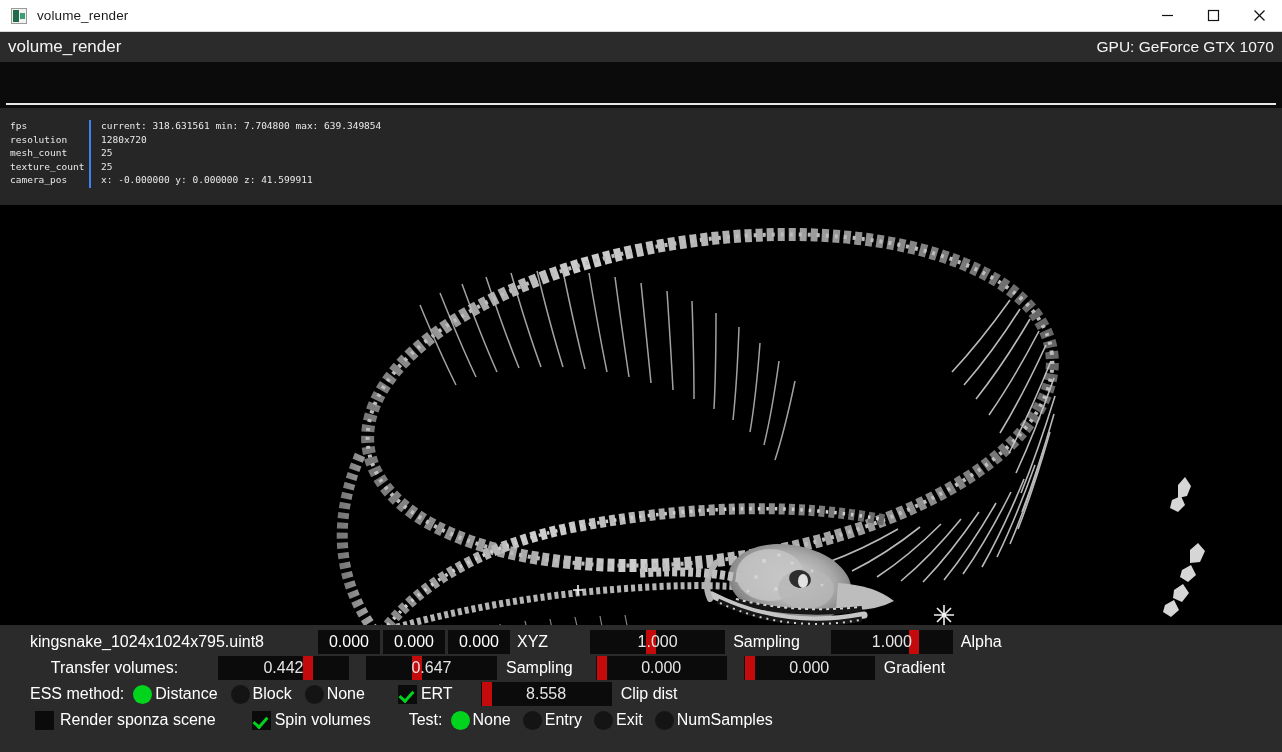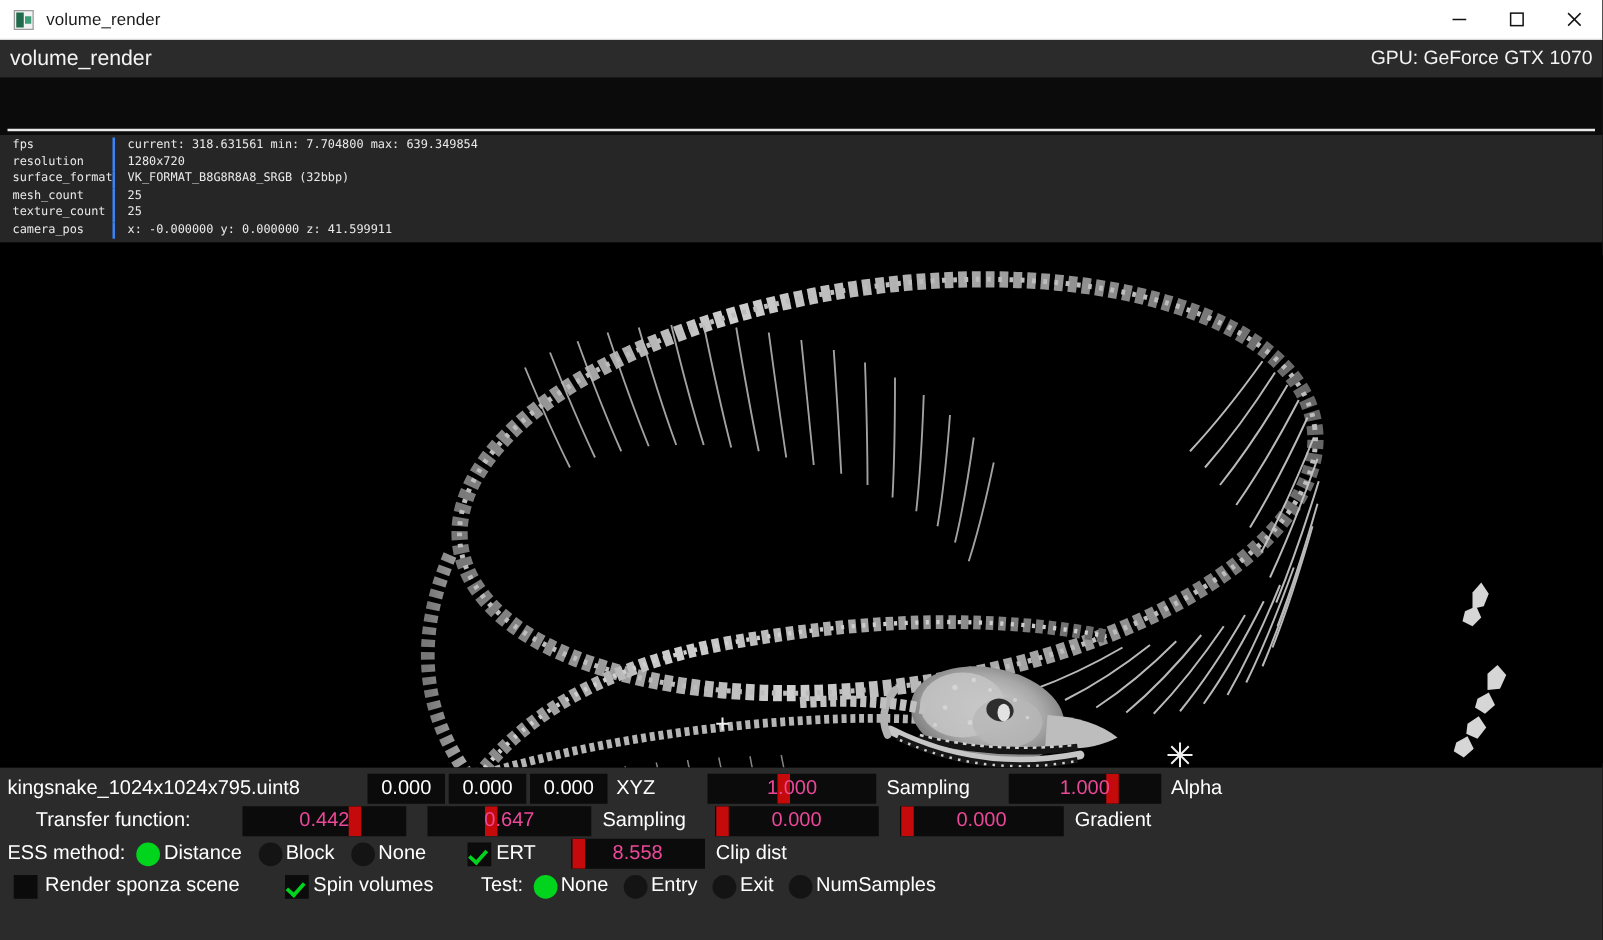--- a/index.html
+++ b/index.html
@@ -67,22 +67,22 @@
     color: #ffffff; font-size: 15.5px;
   }
   #plotpanel .plot-baseline {
     position: absolute; left: 6px; right: 6px; bottom: 3px;
     height: 2px; background: #e8e8e8;
   }
 
   
   #stats {
     background: #262626;
-    height: 86px; width: 100%;
-    padding: 2px 0 0 6px;
+    height: 97px; width: 100%;
+    padding: 12px 0 0 6px;
     font-family: "DejaVu Sans Mono", monospace;
     font-size: 9.5px;
     color: #e9e9e9;
   }
   #stats table { border-collapse: collapse; }
   #stats td { padding: 0 0 1.5px 0; line-height: 12px; white-space: pre; }
   #stats td.k { width: 84px; padding-left: 4px; }
   #stats td.v { padding-left: 10px; border-left: 2px solid #3b82f6; }
 
   
@@ -99,38 +99,39 @@
     background: #2b2b2b;
     color: #ffffff;
     padding-top: 4px;
     user-select: none;
   }
   .ctl-row {
     height: 26px;
     display: flex; align-items: center;
     gap: 0;
     padding-left: 6px;
+    margin-left: 24px;
   }
   .lbl { font-size: 16px; color: #ffffff; white-space: nowrap; }
 
   
   .dragbox {
     background: #0b0b0b;
     height: 24px;
     display: flex; align-items: center; justify-content: center;
     font-size: 16px; color: #ffffff;
     position: relative; overflow: hidden;
   }
   
   .slider {
     background: #0b0b0b;
     height: 24px;
     position: relative; overflow: hidden;
     display: flex; align-items: center; justify-content: center;
-    font-size: 16px; color: #ec4899;
+    font-size: 16px; color: #e5e5e5;
   }
   .slider .handle {
     position: absolute; top: 0; bottom: 0;
     width: 10px; background: #c40a0a;
   }
   .slider .val { position: relative; z-index: 2; }
 
   
   .radio {
     width: 19px; height: 19px; border-radius: 50%;
@@ -192,24 +193,20 @@
 <div id="stats">
   <table>
     <tbody>
       <tr>
         <td class="k">fps</td>
         <td class="v">current: 318.631561 min: 7.704800 max: 639.349854</td>
       </tr>
       <tr>
         <td class="k">resolution</td>
         <td class="v">1280x720</td>
-      </tr>
-      <tr>
-        <td class="k">surface_format</td>
-        <td class="v">VK_FORMAT_B8G8R8A8_SRGB (32bbp)</td>
       </tr>
       <tr>
         <td class="k">mesh_count</td>
         <td class="v">25</td>
       </tr>
       <tr>
         <td class="k">texture_count</td>
         <td class="v">25</td>
       </tr>
       <tr>
@@ -418,21 +415,21 @@
     <span class="lbl" style="margin-left:8px">Sampling</span>
 
     <div class="slider" style="width:122px;margin-left:31px">
       <span class="handle" style="left:78px"></span>
       <span class="val">1.000</span>
     </div>
     <span class="lbl" style="margin-left:8px">Alpha</span>
   </div>
 
   <div class="ctl-row">
-    <span class="lbl" style="width:169px;text-align:center">Transfer function:</span>
+    <span class="lbl" style="width:169px;text-align:center">Transfer volumes:</span>
 
     <div class="slider" style="width:131px;margin-left:19px">
       <span class="handle" style="left:85px"></span>
       <span class="val">0.442</span>
     </div>
     <div class="slider" style="width:131px;margin-left:17px">
       <span class="handle" style="left:46px"></span>
       <span class="val">0.647</span>
     </div>
     <span class="lbl" style="margin-left:9px">Sampling</span>
@@ -456,21 +453,21 @@
 
     <span class="radio" style="margin-left:13px"></span>
     <span class="lbl" style="margin-left:3px">Block</span>
 
     <span class="radio" style="margin-left:13px"></span>
     <span class="lbl" style="margin-left:3px">None</span>
 
     <span class="checkbox on" style="margin-left:33px"></span>
     <span class="lbl" style="margin-left:4px">ERT</span>
 
-    <div class="slider" style="width:107px;margin-left:28px">
+    <div class="slider" style="width:131px;margin-left:28px">
       <span class="handle" style="left:1px"></span>
       <span class="val">8.558</span>
     </div>
     <span class="lbl" style="margin-left:9px">Clip dist</span>
   </div>
 
   <div class="ctl-row">
     <span class="checkbox" style="margin-left:5px"></span>
     <span class="lbl" style="margin-left:6px">Render sponza scene</span>
 

